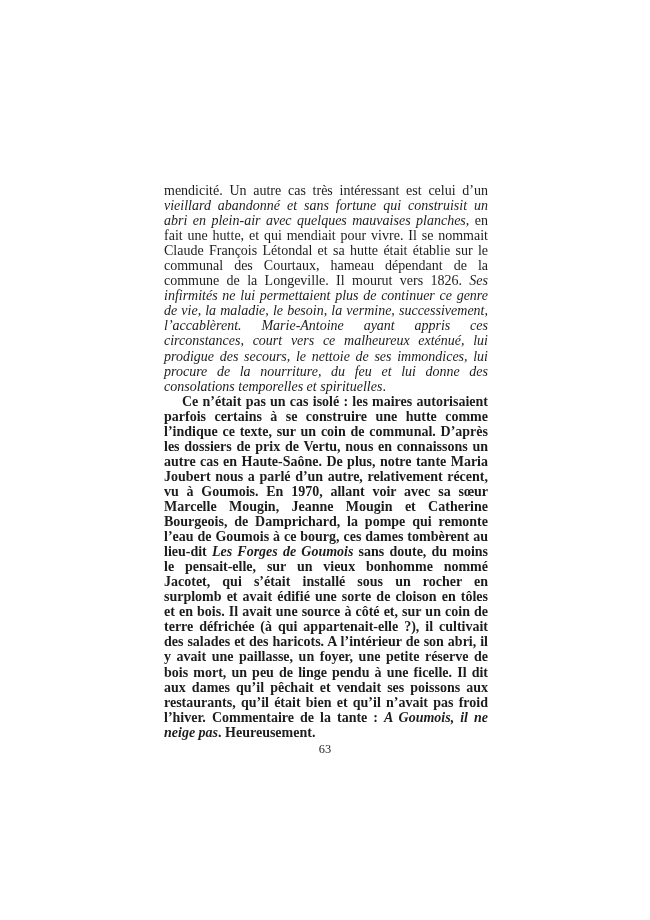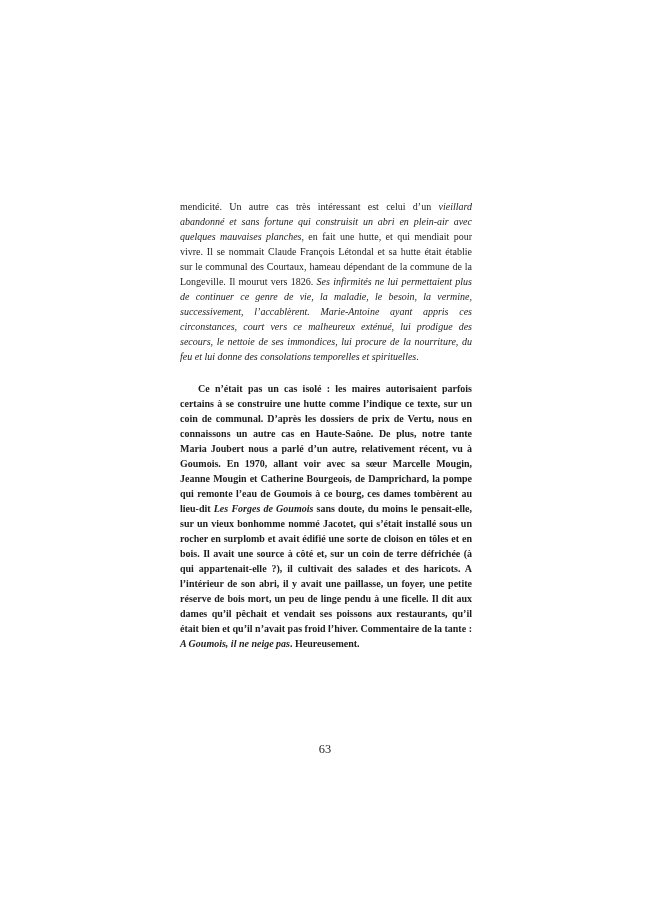--- a/index.html
+++ b/index.html
@@ -23,22 +23,22 @@
     height: 920px;
     background: #ffffff;
   }
   .textblock {
     position: absolute;
     left: 164px;
     top: 183px;
     width: 324px;
   }
   .para {
-    margin: 16px;
-    font-size: 10px;
+    margin: 0;
+    font-size: 14px;
     line-height: 15.05px;
     text-align: justify;
     text-justify: inter-word;
     color: #1c1c1c;
     -webkit-font-smoothing: antialiased;
     hyphens: none;
   }
   .para + .para {
     margin-top: 0;
   }

